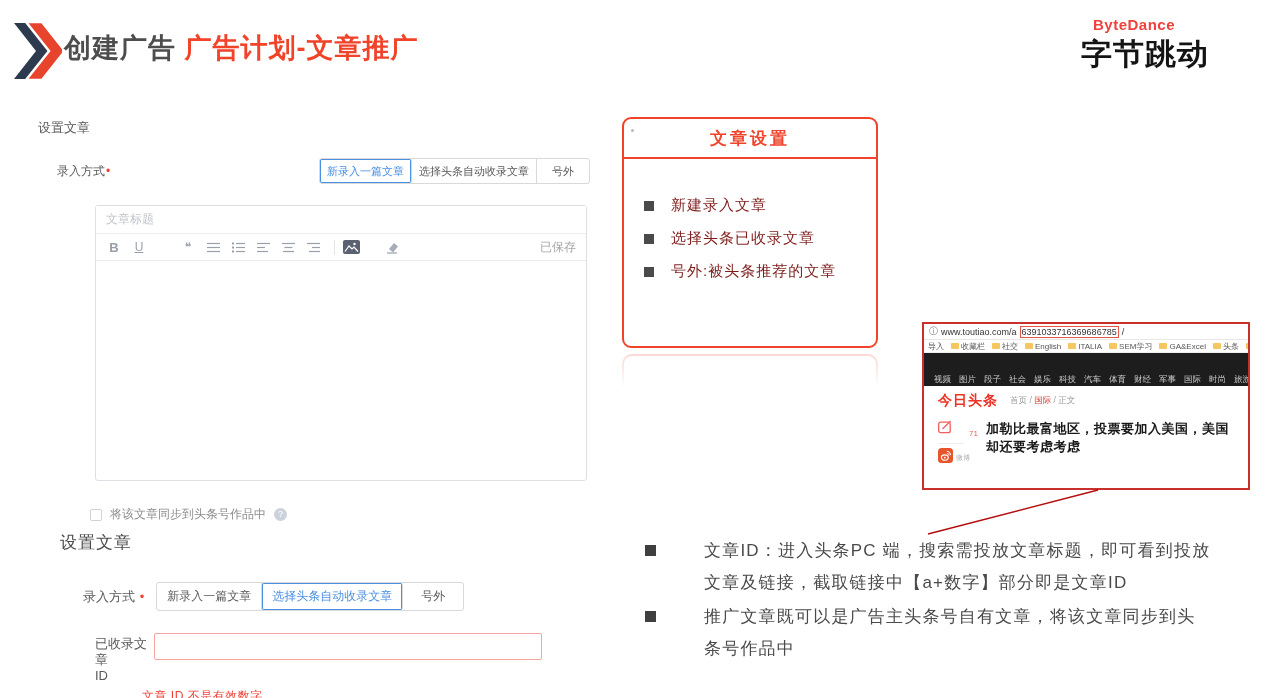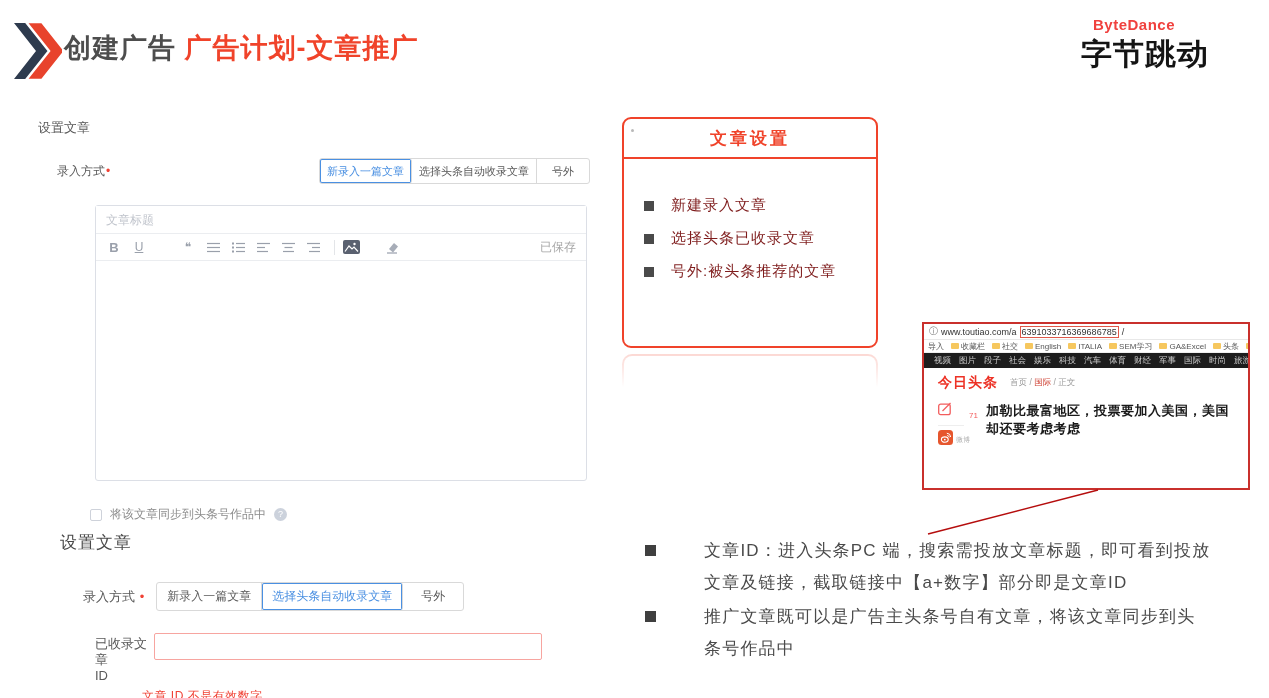--- a/index.html
+++ b/index.html
@@ -26,21 +26,21 @@
   .tab.selected { color:#4a90e2; box-shadow:inset 0 0 0 1px #4a90e2; border-radius:2px; }
   .tabs2 .tab { height:27px; line-height:27px; font-size:12px; padding:0 10px; }
   .tabs2 .tab.pad { padding:0 18px; }
 
   
   .form1 { position:absolute; left:38px; top:119px; width:552px; }
   .form1 .heading { font-size:13px; color:#595959; }
   .form1 .method-row { margin:21px 0 0 19px; display:flex; align-items:center;justify-content:space-between; }
   .form1 .tabs { margin-left:9px; }
   .editor { margin:21px 0 0 57px; width:492px; height:276px; border:1px solid #dcdfe6; border-radius:3px; background:#fff; }
-  .ed-title { display:block; width:100%; height:28px; border:none; outline:none; border-bottom:1px solid #ebedf0; padding:0 10px; font-size:12px; font-family:Liberation Sans, sans-serif; color:#595959; }
+  .ed-title { display:block; width:100%; height:28px; border:none; outline:none; border-bottom:1px solid #ebedf0; padding:0 10px; font-size:12px; font-family:Liberation Mono, monospace; color:#595959; }
   .ed-title::placeholder { color:#c0c4cc; }
   .ed-toolbar { height:27px; display:flex; align-items:center; padding:0 10px; border-bottom:1px solid #ebedf0; color:#9aa0ab; }
   .tbtn { display:inline-flex; align-items:center; justify-content:center; min-width:16px; margin-right:9px; font-size:12px; cursor:pointer; }
   .tbtn.b { font-weight:700; font-size:13px; }
   .tbtn.u { text-decoration:underline; font-size:12px; }
   .tbtn.quote { font-size:12px; margin-left:24px; }
   .tb-sep { width:1px; height:15px; background:#e3e5e8; margin:0 8px 0 4px; }
   .saved { margin-left:auto; font-size:12px; color:#a6a6a6; }
   .ed-body { height:218px; cursor:text; }
   .sync-row { margin:25px 0 0 52px; display:flex; align-items:center; gap:8px; }
@@ -72,21 +72,21 @@
   .callout-reflection:after { content:""; position:absolute; left:-3px; right:-3px; top:-3px; bottom:0; background:linear-gradient(180deg, rgba(255,255,255,.45) 0%, #fff 80%); }
 
   
   .browser { position:absolute; left:922px; top:322px; width:328px; height:168px; border:2px solid #c9302c; background:#fff; overflow:hidden; }
   .url-row { height:16px; display:flex; align-items:center; gap:3px; padding:0 5px; border-bottom:1px solid #e8e8e8; font-size:9px; color:#333; white-space:nowrap; }
   .info-ic { font-size:9px; color:#777; }
   .url-id { border:1px solid #e0594a; padding:0 1px; }
   .bm-row { height:13px; display:flex; align-items:center; gap:7px; padding:0 4px; border-bottom:1px solid #efefef; font-size:8px; color:#555; white-space:nowrap; overflow:hidden; }
   .bm-item { display:inline-flex; align-items:center; gap:2px; cursor:pointer; }
   .folder-ic { width:8px; height:6px; background:#f6c75e; border-radius:1px; flex:none; }
-  .nav-row { height:15px; background:#1d1d1d; display:flex; align-items:center; gap:8px; padding:0 10px; font-size:8.5px; color:#c9c9c9; white-space:nowrap; overflow:hidden; }
+  .nav-row { height:33px; background:#1d1d1d; display:flex; align-items:flex-end; gap:8px; padding:0 10px; font-size:8.5px; color:#c9c9c9; white-space:nowrap; overflow:hidden; }
   .nav-item { cursor:pointer; }
   .b-content { padding:6px 12px 0 14px; }
   .logo-row { display:flex; align-items:center; }
   .tt-logo { font-size:14px; font-weight:900; color:#ed3226; letter-spacing:1px; white-space:nowrap; }
   .crumb { margin-left:12px; font-size:8.5px; color:#9a9a9a; white-space:nowrap; }
   .crumb .cat { color:#cf4436; }
   .article-row { margin-top:10px; display:flex; }
   .art-icons { width:48px; flex:none; }
   .cmt-wrap { display:flex; align-items:flex-end; gap:16px; }
   .cmt-count { font-size:8px; color:#f25d5d; }

